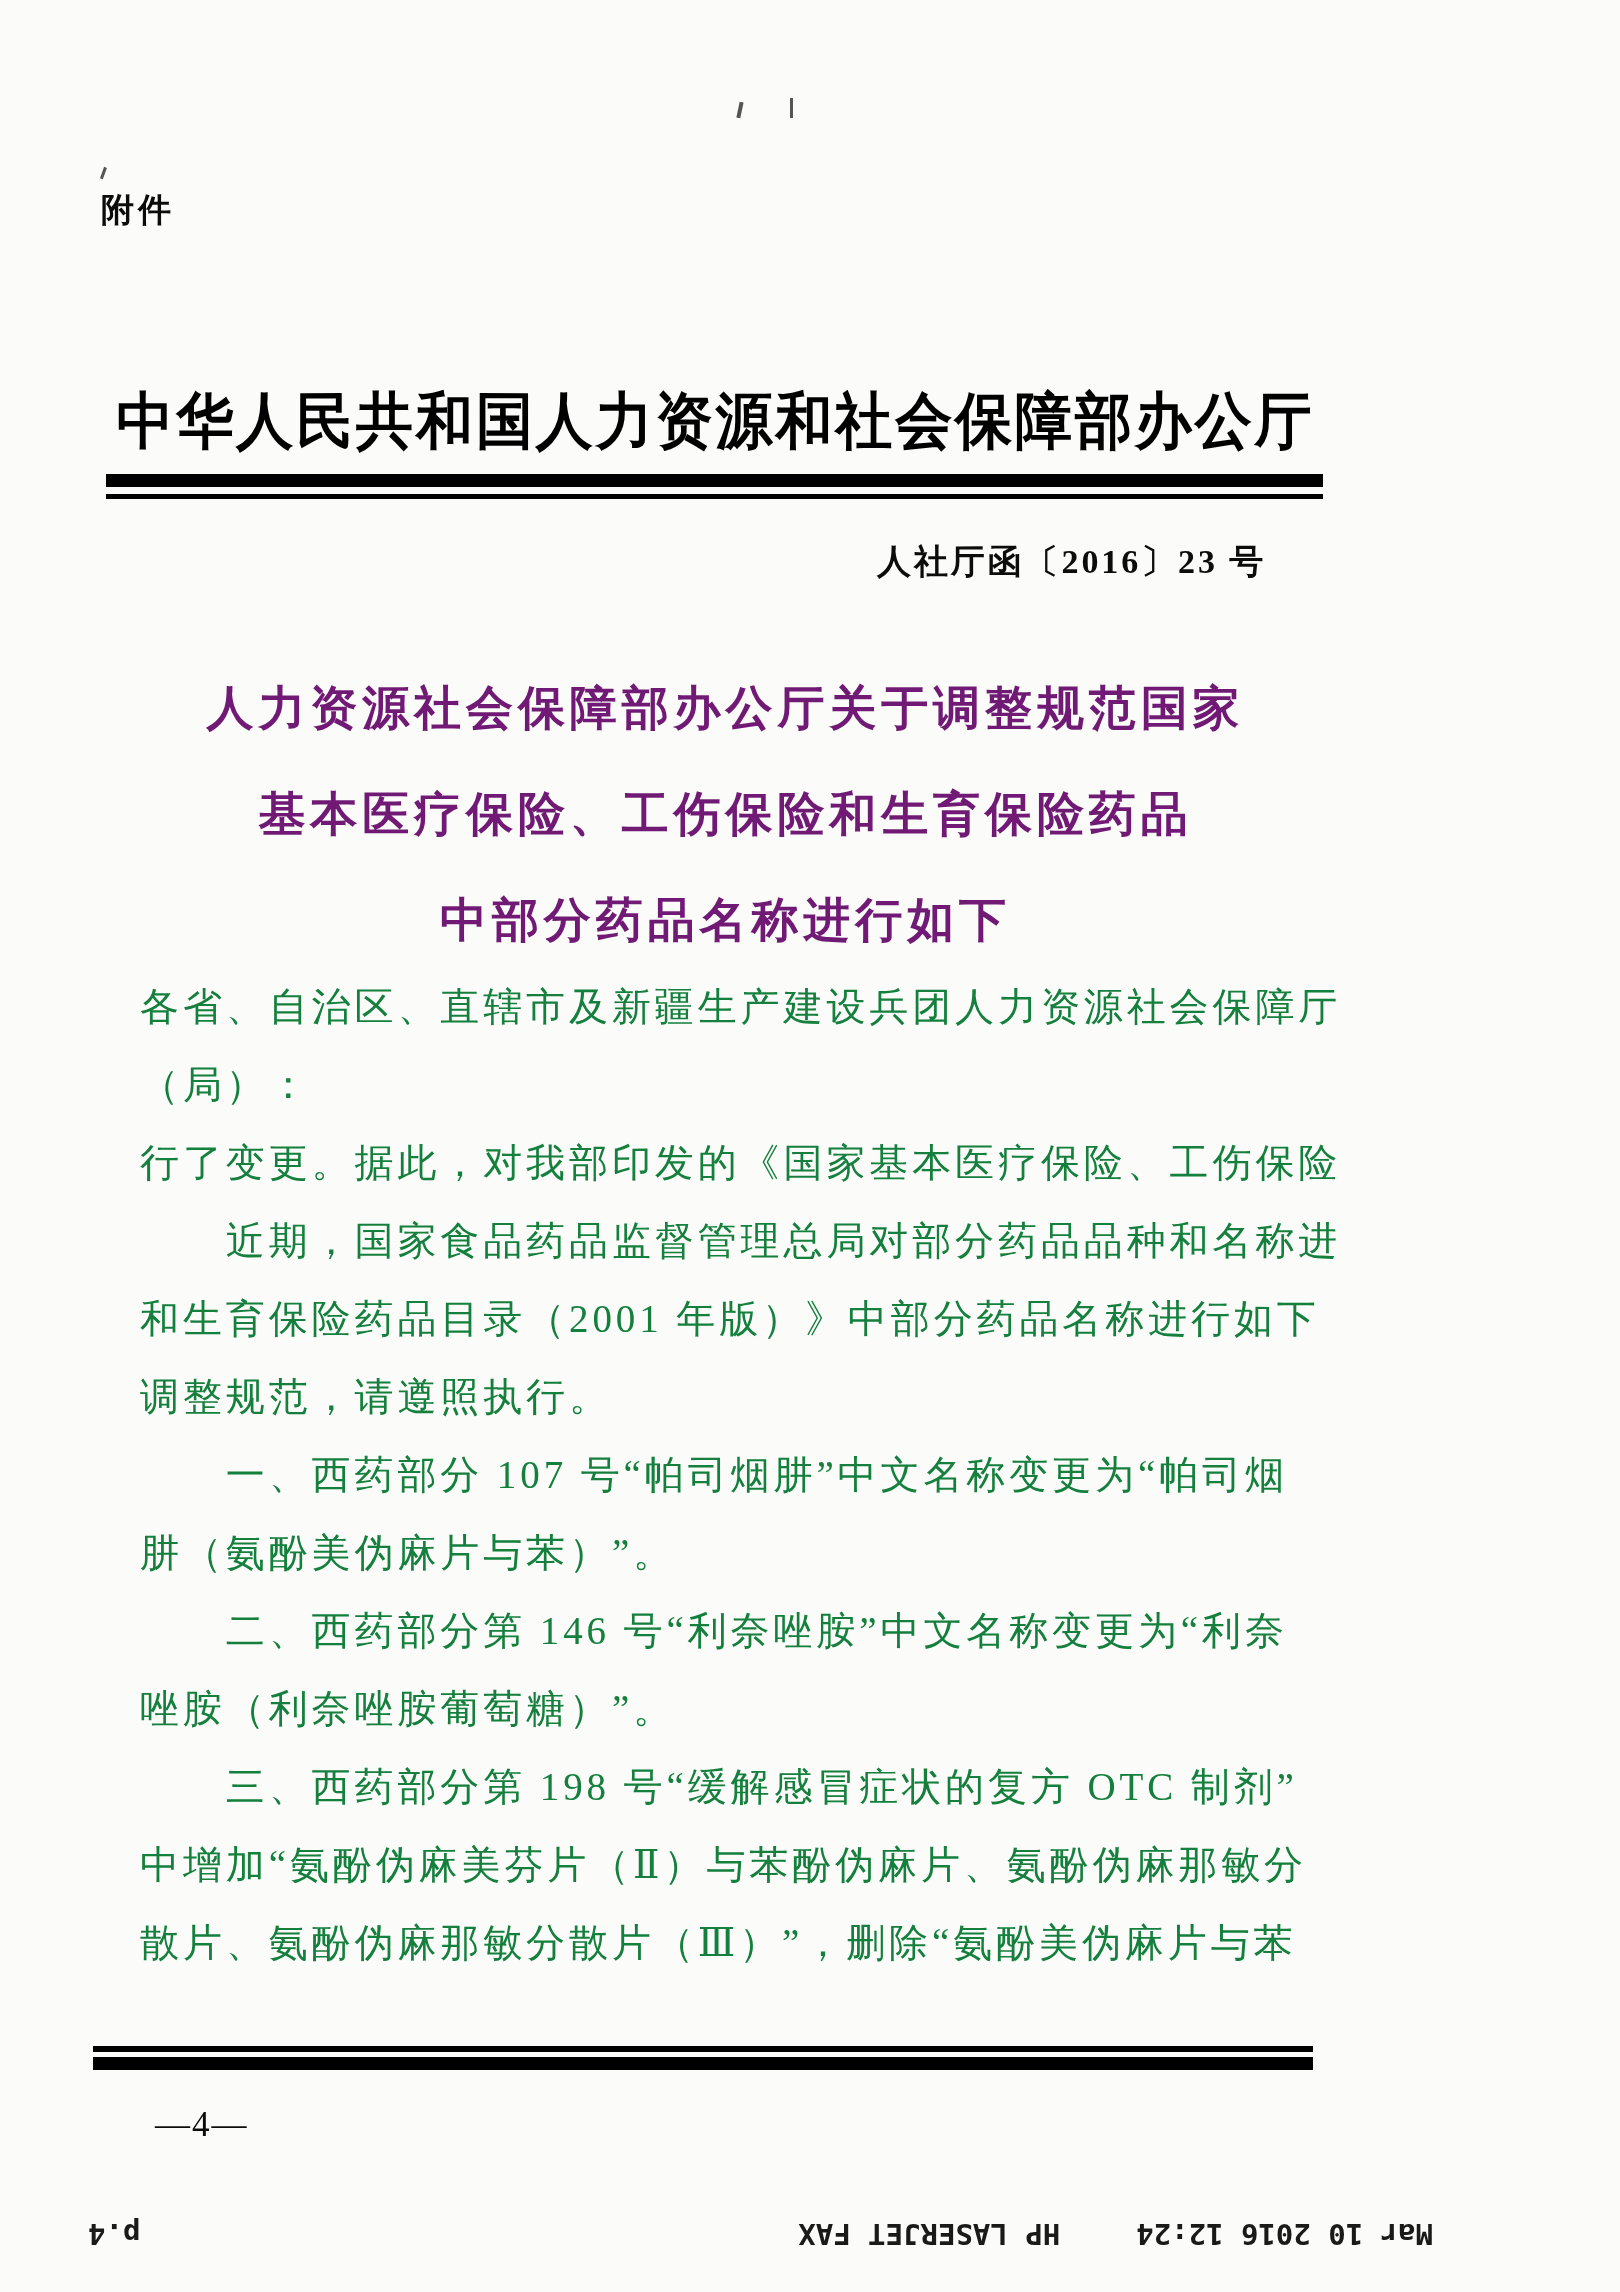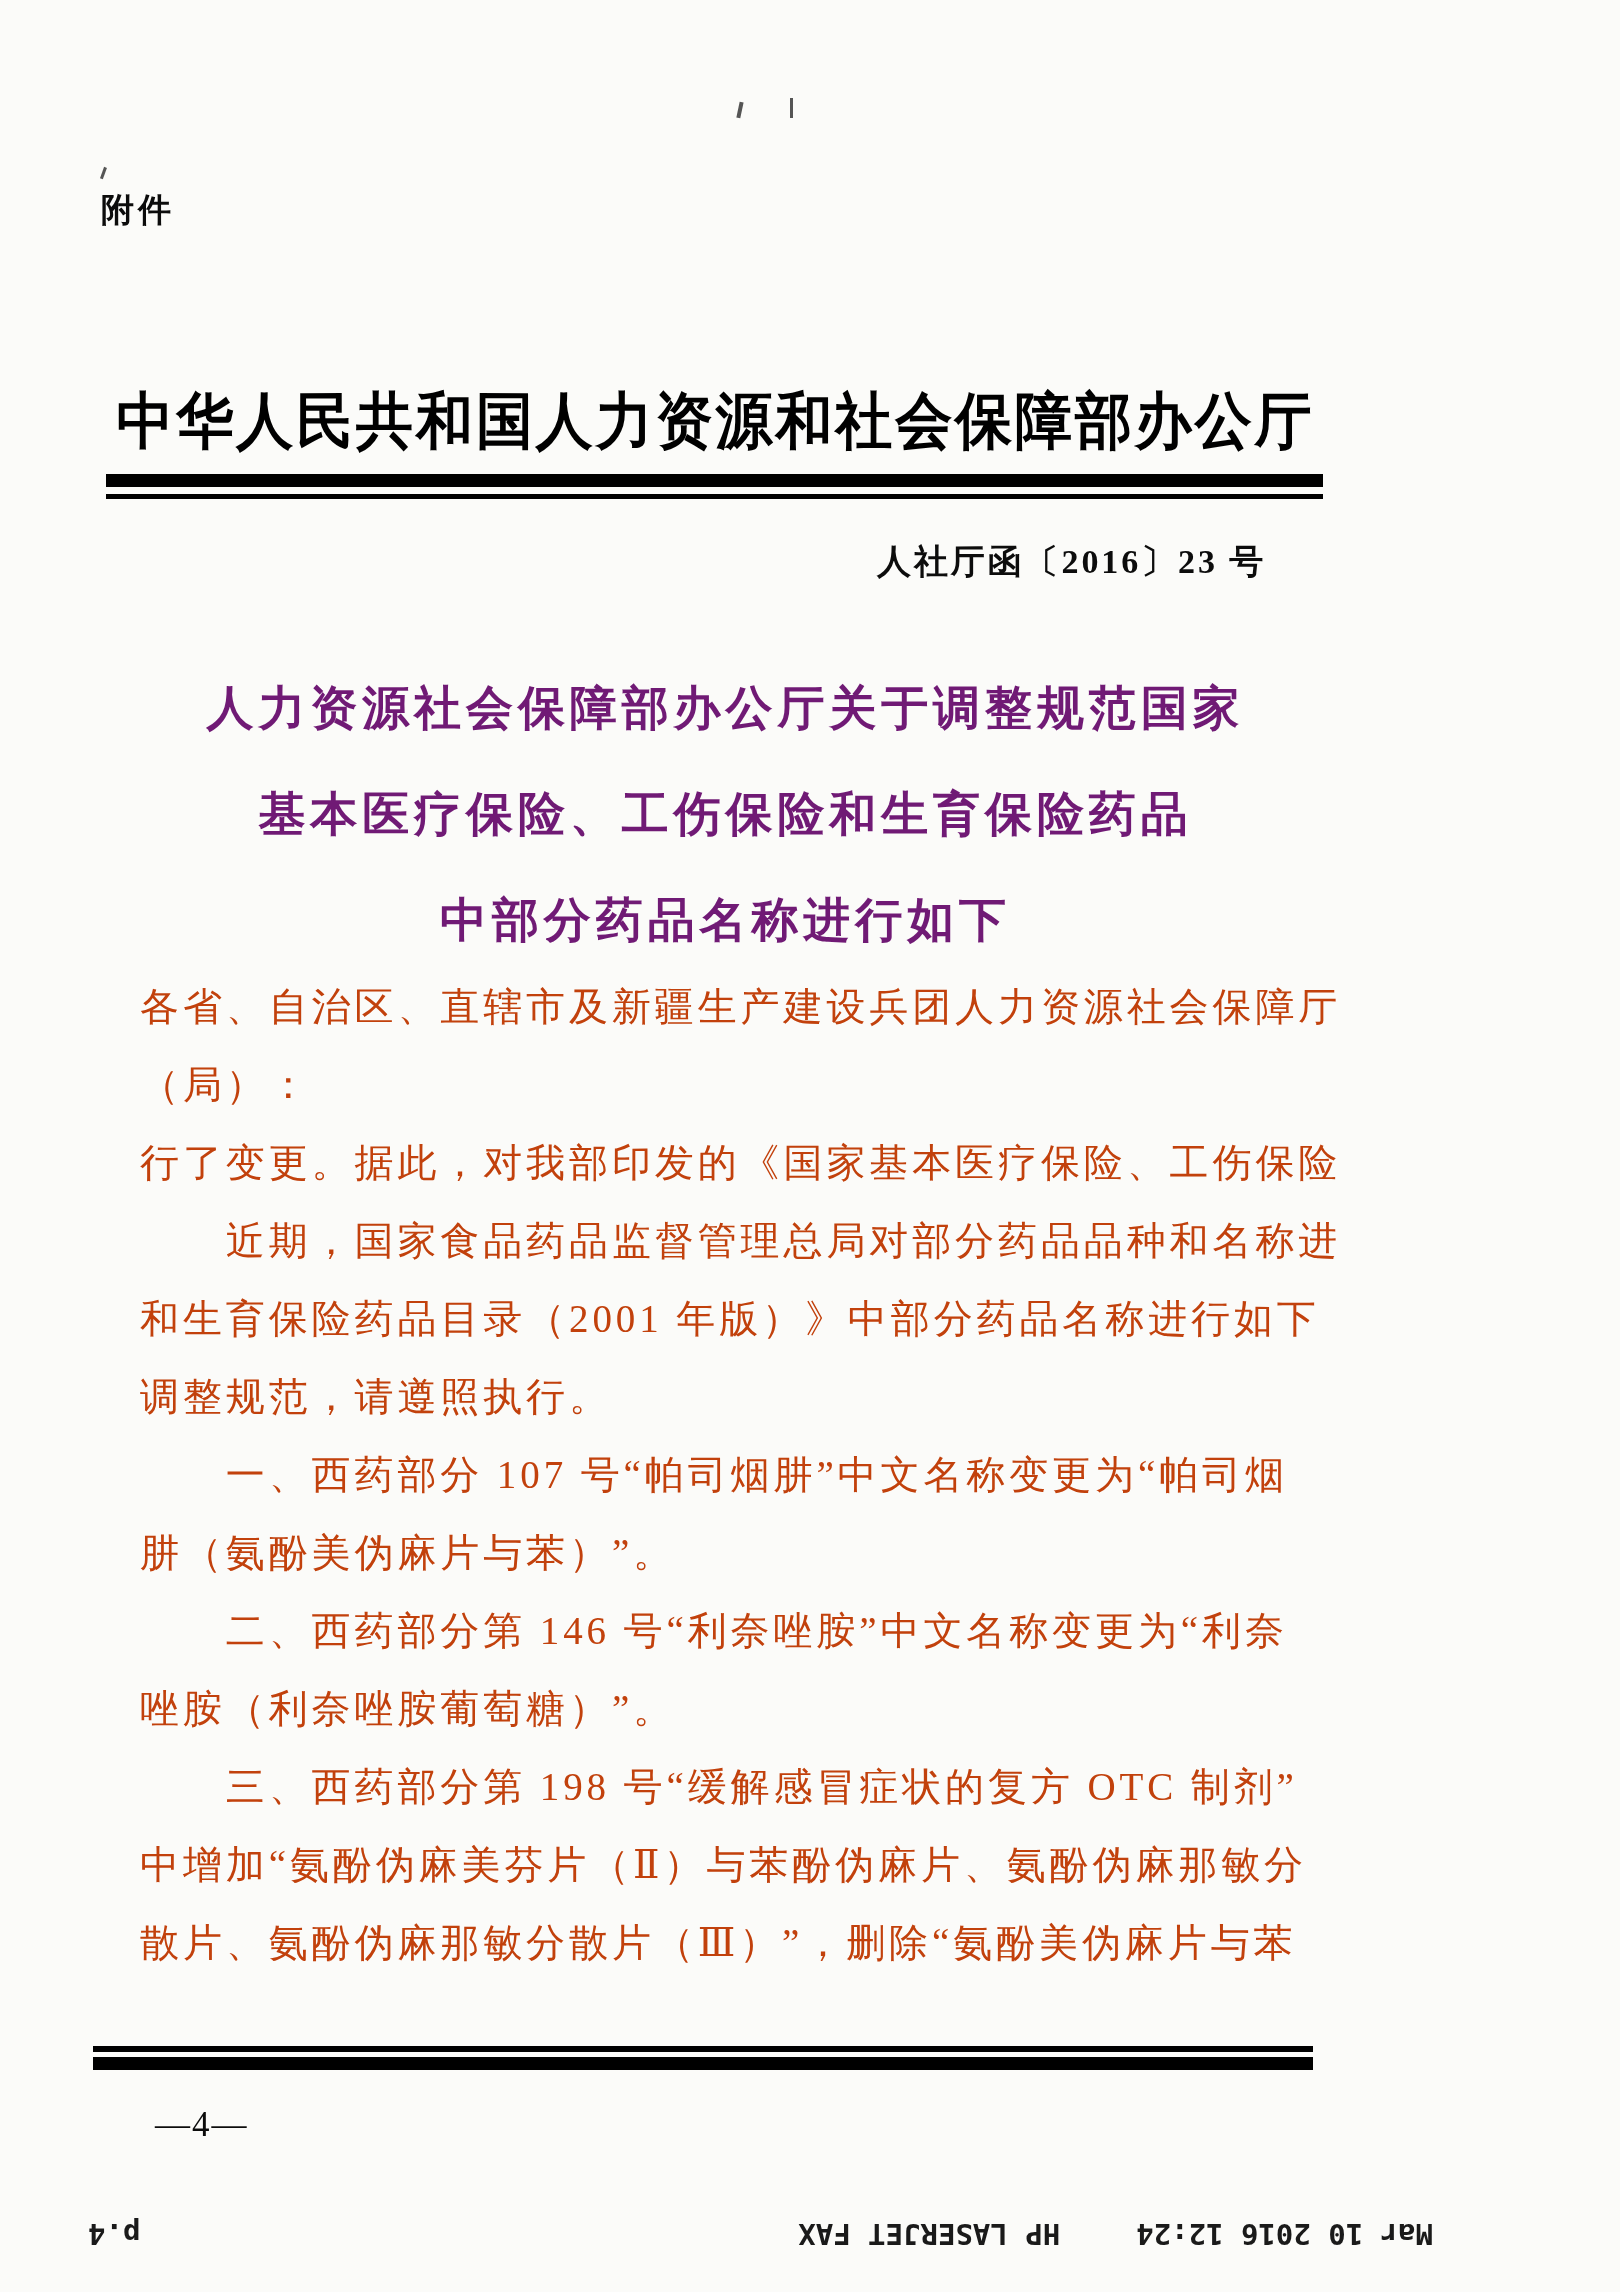--- a/index.html
+++ b/index.html
@@ -84,21 +84,21 @@
   }
   .doc-body {
     position: absolute;
     left: 140px;
     top: 968px;
     width: 1245px;
     font-size: 39px;
     letter-spacing: 3.9px;
     line-height: 78px;
     white-space: nowrap;
-    color: #c2410c;
+    color: #15803d;
   }
   .doc-body .line {
     height: 78px;
   }
   .footer-divider {
     position: absolute;
     left: 93px;
     top: 2046px;
     width: 1220px;
   }

